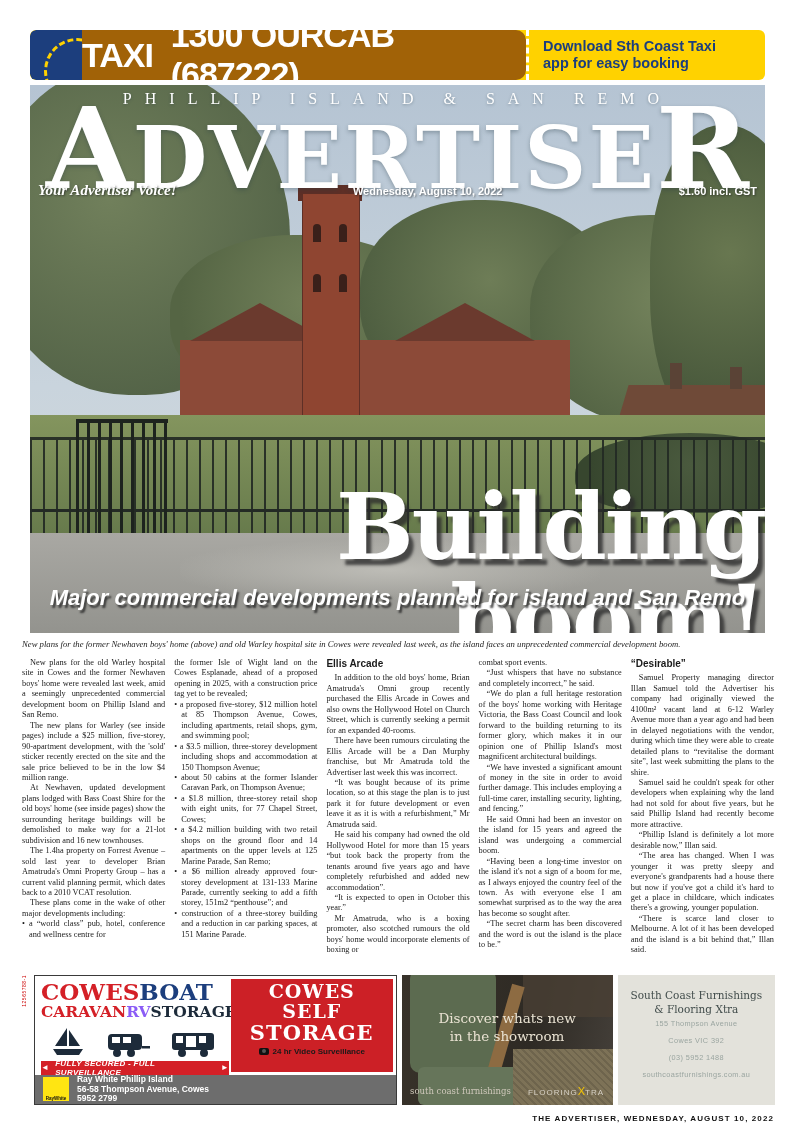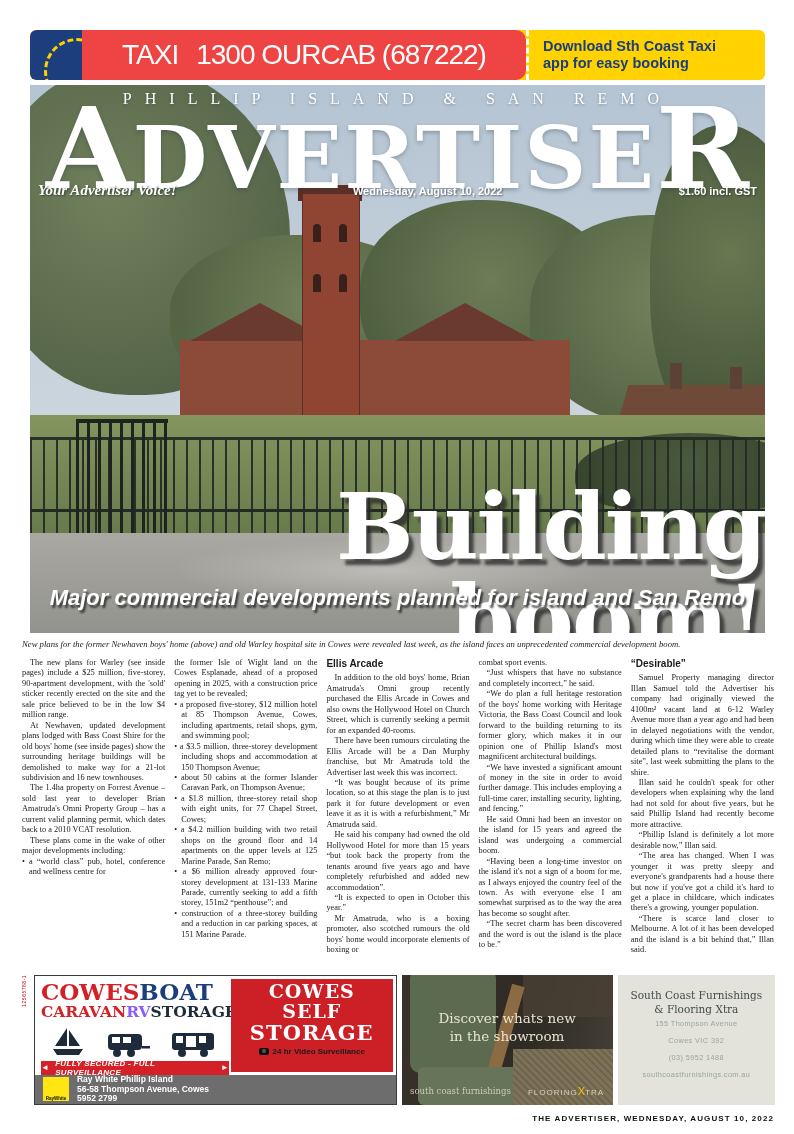--- a/index.html
+++ b/index.html
@@ -4,23 +4,23 @@
 <style>
   html,body{margin:0;padding:0;background:#e8e8e8;}
   .page{position:relative;width:794px;height:1134px;margin:0 auto;background:#fff;
         font-family:"Liberation Serif",serif;color:#1a1a1a;overflow:hidden;box-sizing:border-box;}
   
   .taxi{position:absolute;left:30px;top:30px;width:735px;height:50px;background:#ffd200;
         display:flex;align-items:stretch;border-radius:6px;overflow:hidden;}
   .taxi-cap{width:52px;background:#1c3e7d;border-radius:6px 0 0 6px;position:relative;overflow:hidden;}
   .taxi-arc{position:absolute;left:14px;top:8px;width:60px;height:60px;border:3px dashed #ffd200;
             border-radius:50%;}
-  .taxi-main{flex:1;background:#ef4444;border-radius:0 10px 10px 0;display:flex;align-items:center;
+  .taxi-main{flex:1;background:#a16207;border-radius:0 10px 10px 0;display:flex;align-items:center;
              justify-content:center;color:#fff;font-family:"Liberation Sans",sans-serif;
-             font-weight:normal;font-size:28px;letter-spacing:-1px;}
+             font-weight:bold;font-size:34px;letter-spacing:-1px;}
   .taxi-main .gap{display:inline-block;width:18px;}
   .taxi-promo{width:222px;display:flex;flex-direction:column;justify-content:center;
               border-left:3px dashed #fff;padding-left:14px;color:#1c3e7d;
               font-family:"Liberation Sans",sans-serif;font-weight:bold;font-size:14.5px;line-height:1.15;}
   
   .hero{position:absolute;left:30px;top:85px;width:735px;height:548px;overflow:hidden;background:#bcc9d6;}
   .ph{position:absolute;}
   .sky{left:0;top:0;right:0;bottom:0;background:linear-gradient(#b5c4d3,#c9d4dd 55%,#d5dad6);}
   .blob{border-radius:46% 54% 50% 48%;}
   .t1{left:-40px;top:-20px;width:300px;height:330px;background:radial-gradient(circle at 40% 40%,#6d7c55,#4e5e40 75%);opacity:.95;}
@@ -188,20 +188,21 @@
 
     <div class="ph headline">Building boom!</div>
     <div class="ph subhead">Major commercial developments planned for island and San Remo</div>
   </div>
 
   <div class="caption">New plans for the former Newhaven boys' home (above) and old Warley hospital site in Cowes were revealed last week, as the island faces an unprecedented commercial development boom.</div>
 
   <div class="columns">
     <div class="col">
 
+    <p class="para ind">New plans for the old Warley hospital site in Cowes and the former Newhaven boys' home were revealed last week, amid a seemingly unprecedented commercial development boom on Phillip Island and San Remo.</p>
         <p class="para ind">The new plans for Warley (see inside pages) include a $25 million, five-storey, 90-apartment development, with the 'sold' sticker recently erected on the site and the sale price believed to be in the low $4 million range.</p>
         <p class="para ind">At Newhaven, updated development plans lodged with Bass Coast Shire for the old boys' home (see inside pages) show the surrounding heritage buildings will be demolished to make way for a 21-lot subdivision and 16 new townhouses.</p>
         <p class="para ind">The 1.4ha property on Forrest Avenue – sold last year to developer Brian Amatruda's Omni Property Group – has a current valid planning permit, which dates back to a 2010 VCAT resolution.</p>
         <p class="para ind">These plans come in the wake of other major developments including:</p>
         <p class="para bl">• a “world class” pub, hotel, conference and wellness centre for</p>
       </div>
     <div class="col">
 
     <p class="para fl">the former Isle of Wight land on the Cowes Esplanade, ahead of a proposed opening in 2025, with a construction price tag yet to be revealed;</p>
         <p class="para bl">• a proposed five-storey, $12 million hotel at 85 Thompson Avenue, Cowes, including apartments, retail shops, gym, and swimming pool;</p>
@@ -229,21 +230,21 @@
         <p class="para ind">“We do plan a full heritage restoration of the boys' home working with Heritage Victoria, the Bass Coast Council and look forward to the building returning to its former glory, which makes it in our opinion one of Phillip Island's most magnificent architectural buildings.</p>
         <p class="para ind">“We have invested a significant amount of money in the site in order to avoid further damage. This includes employing a full-time carer, installing security, lighting, and fencing.”</p>
         <p class="para ind">He said Omni had been an investor on the island for 15 years and agreed the island was undergoing a commercial boom.</p>
         <p class="para ind">“Having been a long-time investor on the island it's not a sign of a boom for me, as I always enjoyed the country feel of the town. As with everyone else I am somewhat surprised as to the way the area has become so sought after.</p>
         <p class="para ind">“The secret charm has been discovered and the word is out the island is the place to be.”</p>
       </div>
     <div class="col">
       <div class="colhead">“Desirable”</div>
 
     <p class="para ind">Samuel Property managing director Illan Samuel told the Advertiser his company had originally viewed the 4100m² vacant land at 6-12 Warley Avenue more than a year ago and had been in delayed negotiations with the vendor, during which time they were able to create detailed plans to “revitalise the dormant site”, last week submitting the plans to the shire.</p>
-        <p class="para ind">Illan said he couldn't speak for other developers when explaining why the land had not sold for about five years, but he said Phillip Island had recently become more attractive.</p>
+        <p class="para ind">Samuel said he couldn't speak for other developers when explaining why the land had not sold for about five years, but he said Phillip Island had recently become more attractive.</p>
         <p class="para ind">“Phillip Island is definitely a lot more desirable now,” Illan said.</p>
         <p class="para ind">“The area has changed. When I was younger it was pretty sleepy and everyone's grandparents had a house there but now if you've got a child it's hard to get a place in childcare, which indicates there's a growing, younger population.</p>
         <p class="para ind">“There is scarce land closer to Melbourne. A lot of it has been developed and the island is a bit behind that,” Illan said.</p>
       </div>
   </div>
 
   <div class="ads">
     <div class="adcode">
         <span>12565788-1</span>
       </div>

